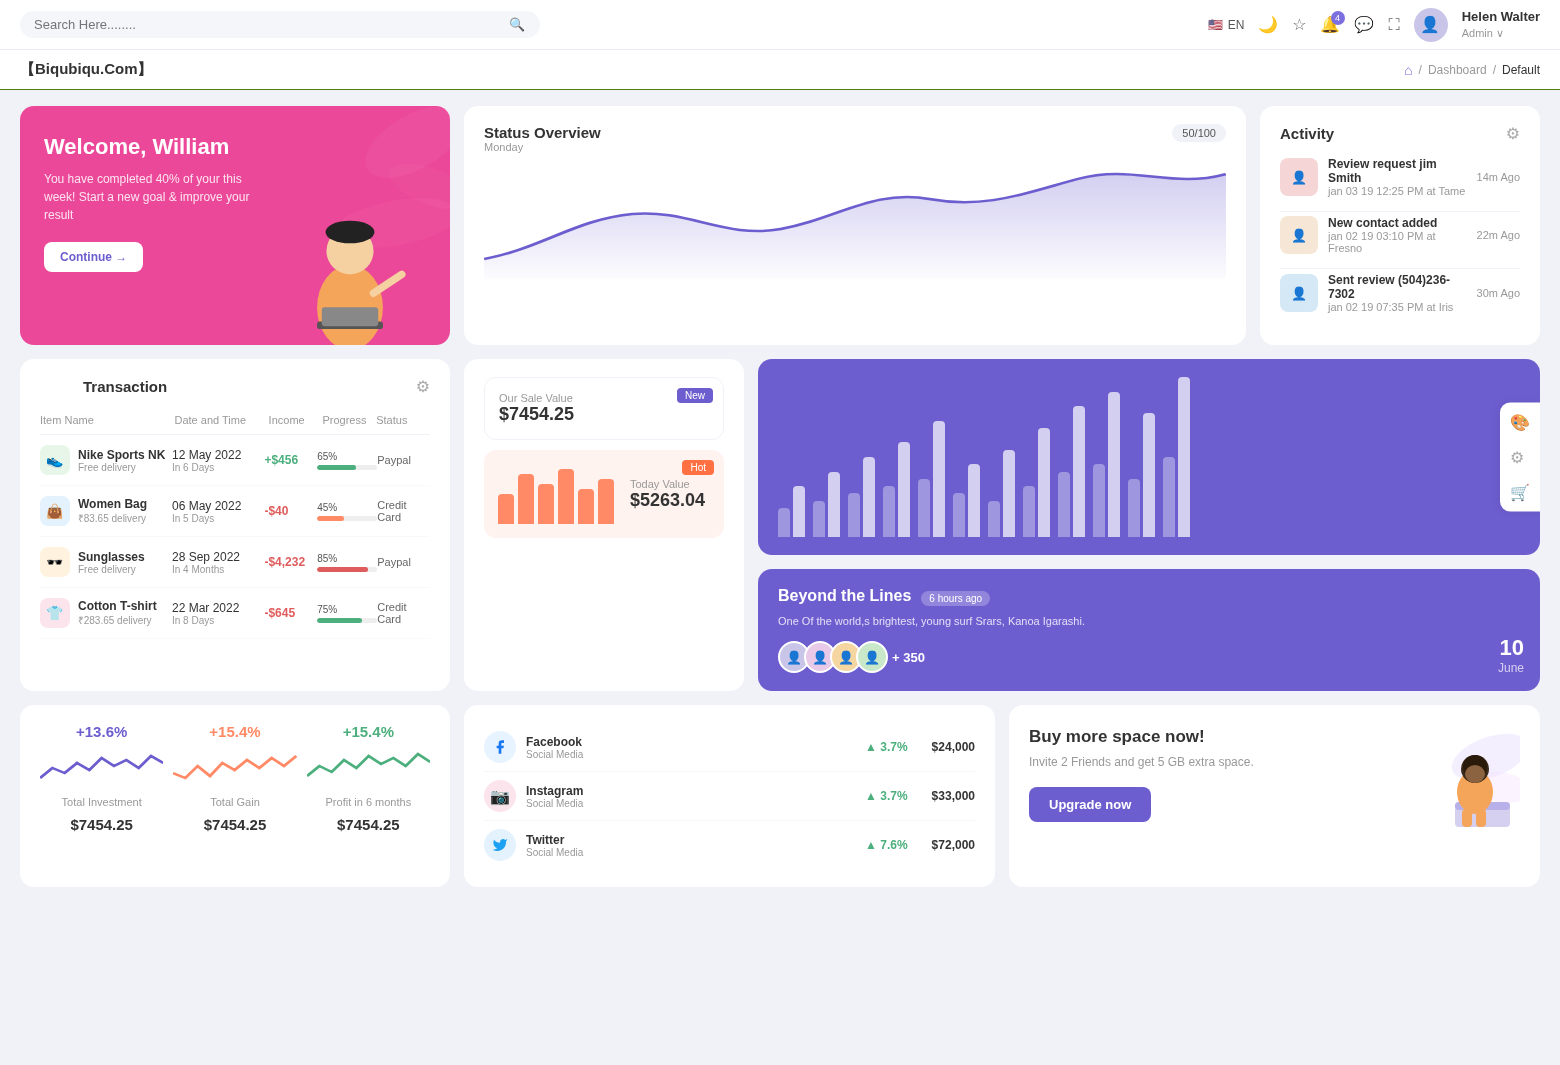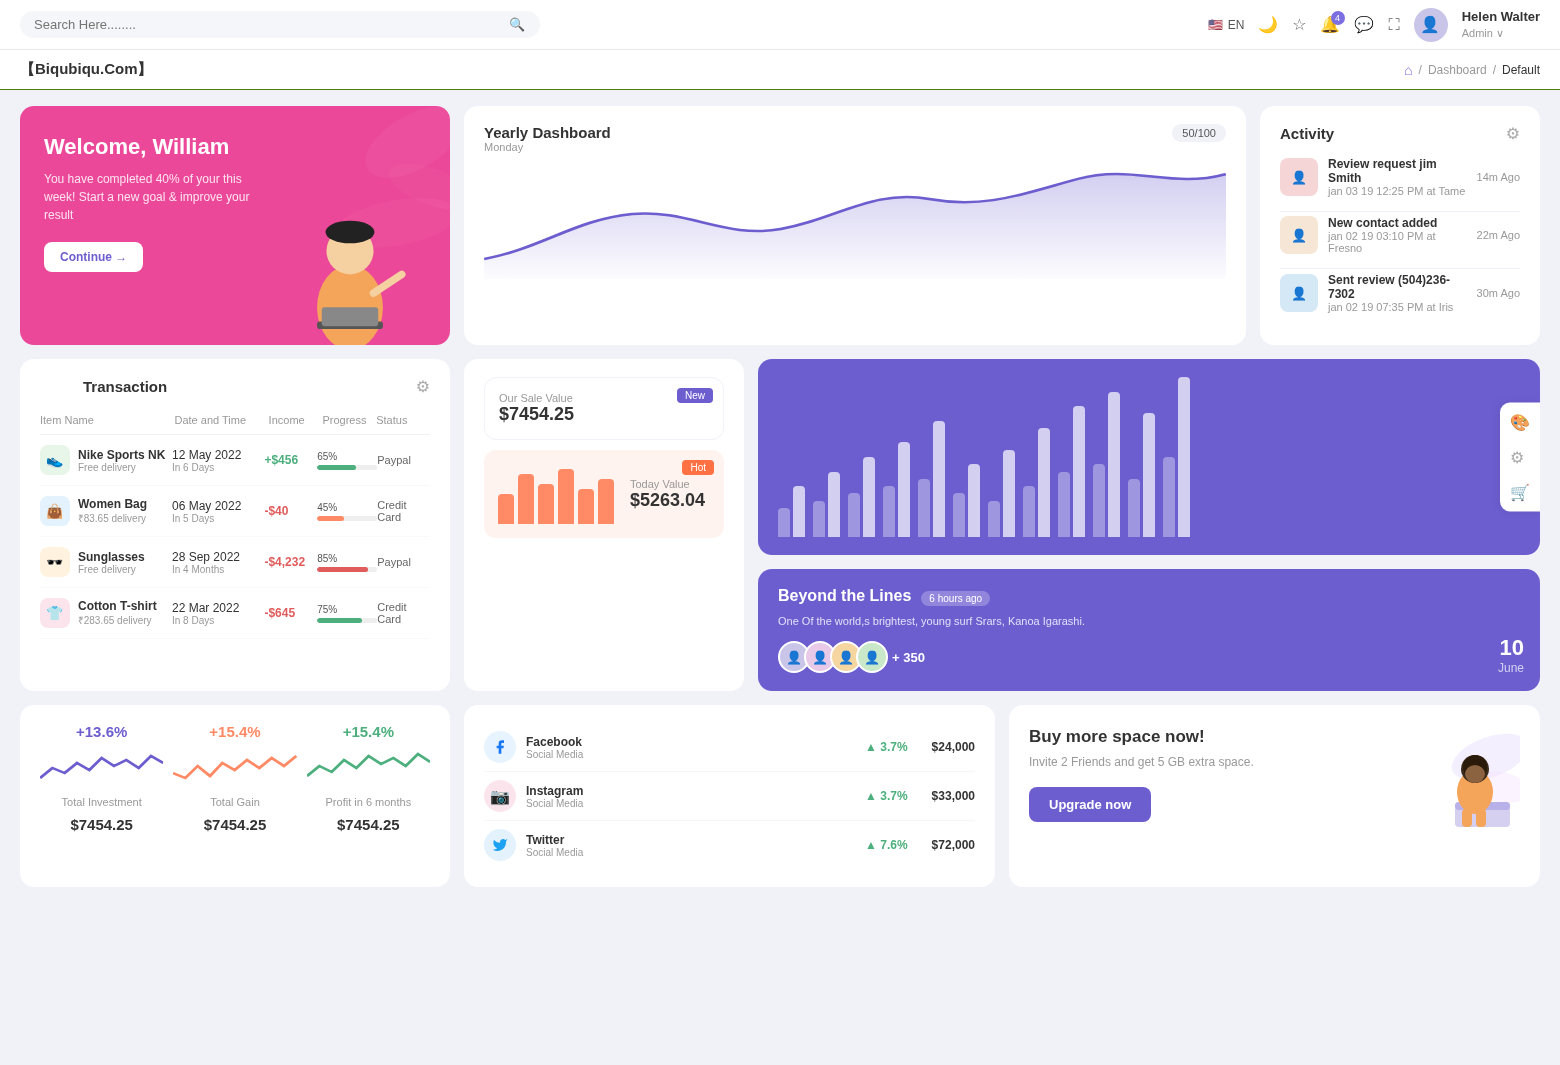--- a/index.html
+++ b/index.html
@@ -294,21 +294,21 @@
           <rect x="50" y="130" width="60" height="20" rx="3" fill="#888"></rect>
 
           <line x1="105" y1="115" x2="135" y2="95" stroke="#f5d0a0" stroke-width="8" stroke-linecap="round"></line>
         </svg>
       </div>
     </div>
 
     <div class="yearly-card">
       <div class="yearly-header">
         <div>
-          <div class="yearly-title">Yearly Dashboard</div>
+          <div class="yearly-title">Status Overview</div>
           <div class="yearly-sub">Monday</div>
         </div>
         <span class="progress-badge">50/100</span>
       </div>
       <div class="chart-area">
         <svg width="100%" height="120" viewBox="0 0 400 120" preserveAspectRatio="none" xmlns="http://www.w3.org/2000/svg">
           <defs>
             <linearGradient id="areaGrad" x1="0" y1="0" x2="0" y2="1">
               <stop offset="0%" stop-color="#6c5ecf" stop-opacity="0.3"></stop>
               <stop offset="100%" stop-color="#6c5ecf" stop-opacity="0.02"></stop>

